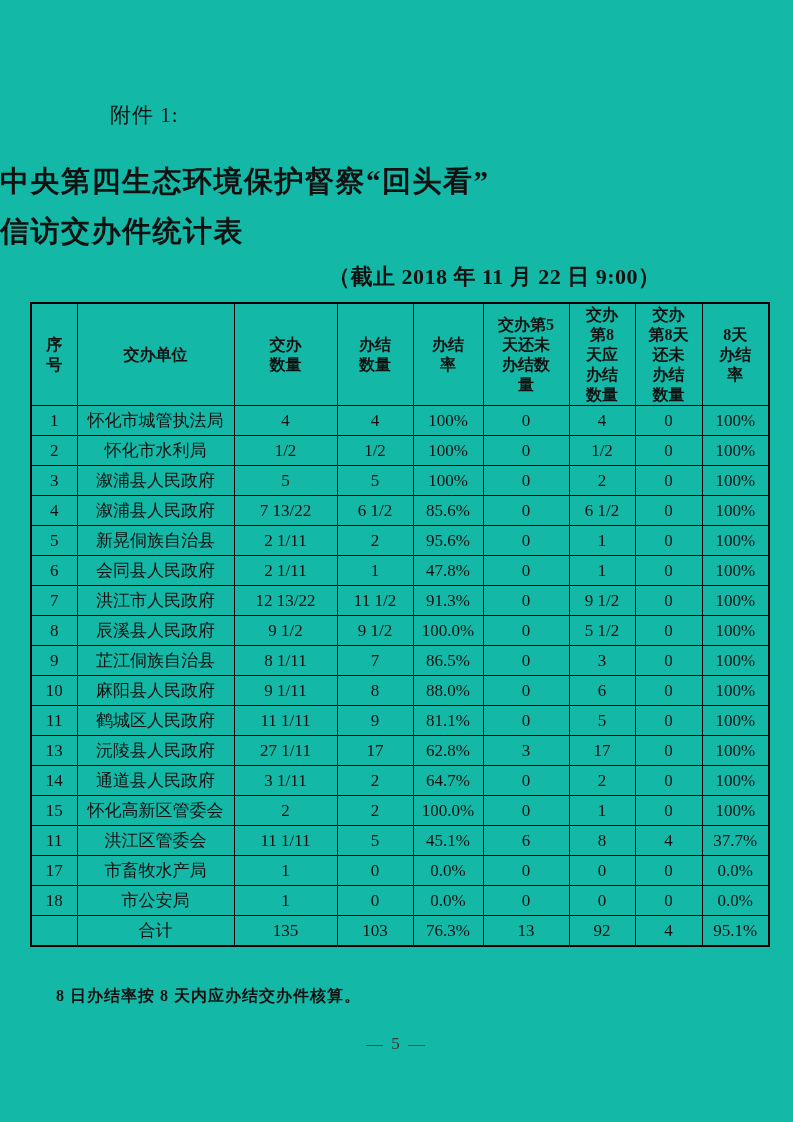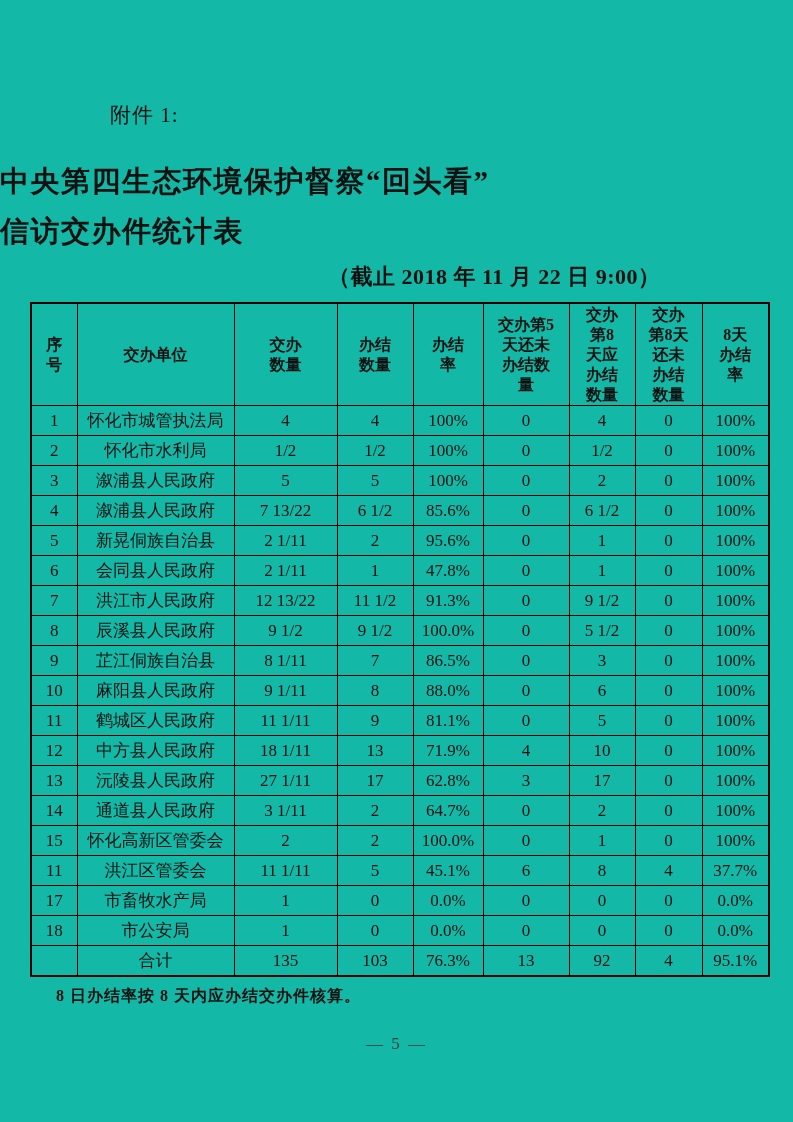--- a/index.html
+++ b/index.html
@@ -259,31 +259,20 @@
           <td>鹤城区人民政府</td>
           <td>11 1/11</td>
           <td>9</td>
           <td>81.1%</td>
           <td>0</td>
           <td>5</td>
           <td>0</td>
           <td>100%</td>
         </tr>
         <tr>
-          <td>12</td>
-          <td>中方县人民政府</td>
-          <td>18 1/11</td>
-          <td>13</td>
-          <td>71.9%</td>
-          <td>4</td>
-          <td>10</td>
-          <td>0</td>
-          <td>100%</td>
-        </tr>
-        <tr>
           <td>13</td>
           <td>沅陵县人民政府</td>
           <td>27 1/11</td>
           <td>17</td>
           <td>62.8%</td>
           <td>3</td>
           <td>17</td>
           <td>0</td>
           <td>100%</td>
         </tr>

